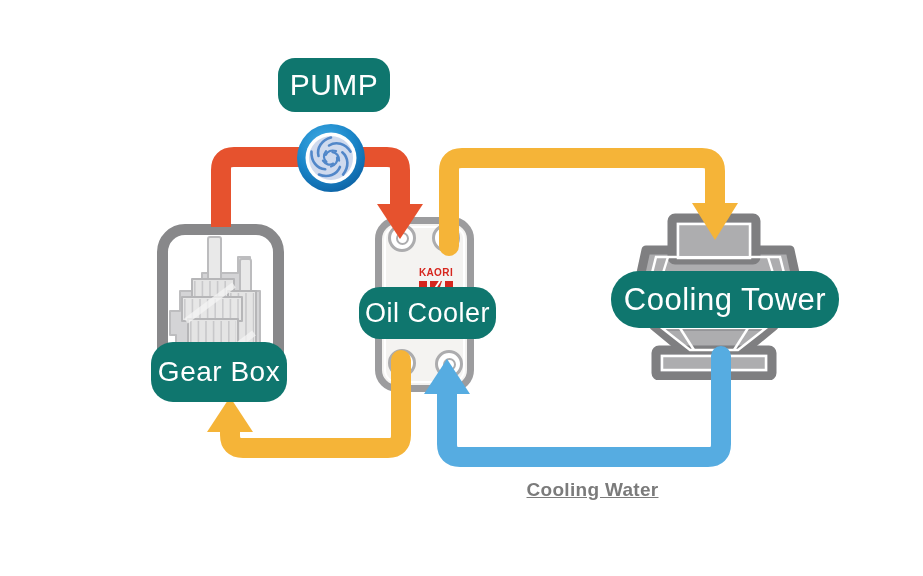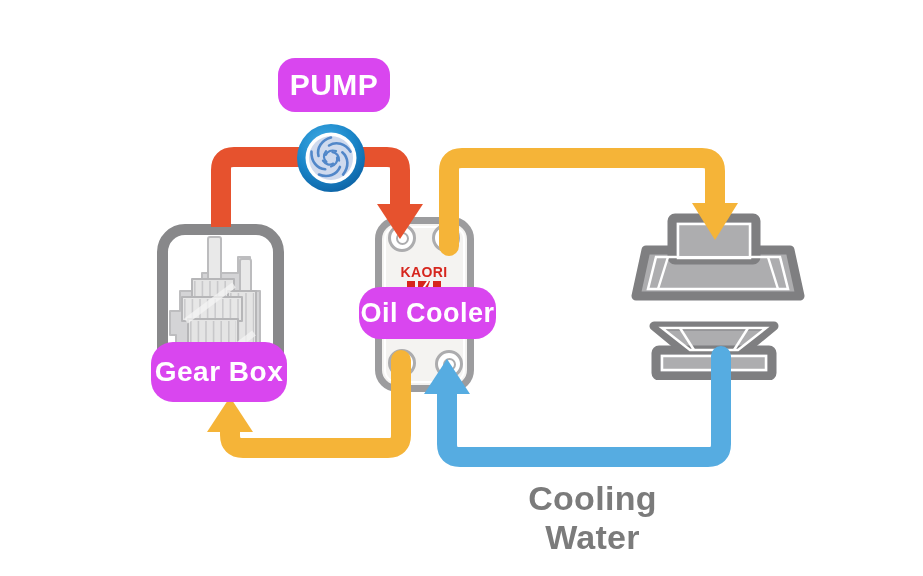--- a/index.html
+++ b/index.html
@@ -3,23 +3,23 @@
 <meta charset="utf-8">
 <style>
   html,body{margin:0;padding:0;background:#fff;}
   .canvas{
     position:relative;width:923px;height:576px;background:#fff;overflow:hidden;
     font-family:"Liberation Sans",sans-serif;
   }
   .abs{position:absolute;}
   
   .chip{
-    position:absolute;background:#d946ef;color:#fff;
+    position:absolute;background:#0f766e;color:#fff;
     display:flex;align-items:center;justify-content:center;
-    z-index:6;letter-spacing:.5px;font-weight:700;text-align:right;
+    z-index:6;letter-spacing:.5px;font-weight:400;text-align:right;
   }
   .chip-pump{left:278px;top:58px;width:112px;height:54px;border-radius:17px;font-size:30px;}
   .chip-gearbox{left:151px;top:342px;width:136px;height:60px;border-radius:22px;font-size:28px;}
   .chip-oilcooler{left:359px;top:287px;width:137px;height:52px;border-radius:21px;font-size:27px;}
   .chip-tower{left:611px;top:271px;width:228px;height:57px;border-radius:28px;font-size:31px;}
   
   .gearbox-body{
     left:157px;top:224px;width:127px;height:172px;box-sizing:border-box;
     border:11px solid #88888A;border-radius:28px;background:#fff;z-index:1;
   }
@@ -33,30 +33,30 @@
   .port{
     position:absolute;width:28px;height:28px;border-radius:50%;
     background:#fff;border:3px solid #ACACAE;box-sizing:border-box;z-index:2;
     display:flex;align-items:center;justify-content:center;
   }
   .port::after{
     content:"";width:13px;height:13px;border-radius:50%;
     border:2.5px solid #ACACAE;box-sizing:border-box;
   }
   .kaori{
-    left:397px;top:267px;width:54px;z-index:2;text-align:center;
-    color:#D6261E;font-weight:bold;font-size:14px;letter-spacing:.4px;line-height:11px;
+    left:409px;top:267px;width:54px;z-index:2;text-align:center;
+    color:#D6261E;font-weight:bold;font-size:10px;letter-spacing:.4px;line-height:11px;
   }
   .kaori svg{display:block;margin:1px auto 0;}
   .pipes{left:0;top:0;z-index:4;pointer-events:none;}
   .pump-icon{left:295px;top:122px;z-index:5;}
   .tower-svg{left:628px;top:210px;z-index:1;}
   .cooling-water{
     left:480px;top:479px;width:225px;text-align:center;z-index:6;
-    color:#7B7B7B;font-weight:bold;font-size:34px;letter-spacing:.3px;
+    color:#7B7B7B;font-weight:bold;font-size:19px;letter-spacing:.3px;text-decoration:underline;
   }
 </style>
 </head>
 <body>
 
 <div class="canvas">
 
   <div class="abs gearbox-body">
     <svg width="103" height="148" viewBox="0 0 103 148">
 
@@ -163,16 +163,17 @@
         <path d="M36 27.5 C31.5 28.8 29 32.5 30 36.5" transform="rotate(180 36 36)"></path>
         <path d="M36 27.5 C31.5 28.8 29 32.5 30 36.5" transform="rotate(252 36 36)"></path>
         <path d="M36 27.5 C31.5 28.8 29 32.5 30 36.5" transform="rotate(324 36 36)"></path>
       </g>
     </g>
   </svg>
 
   <div class="chip chip-pump">PUMP</div>
   <div class="chip chip-gearbox">Gear Box</div>
   <div class="chip chip-oilcooler">Oil Cooler</div>
+  <div class="chip chip-tower">Cooling Tower</div>
 
   <div class="abs cooling-water">Cooling Water</div>
 
 </div>
 
 </body></html>

